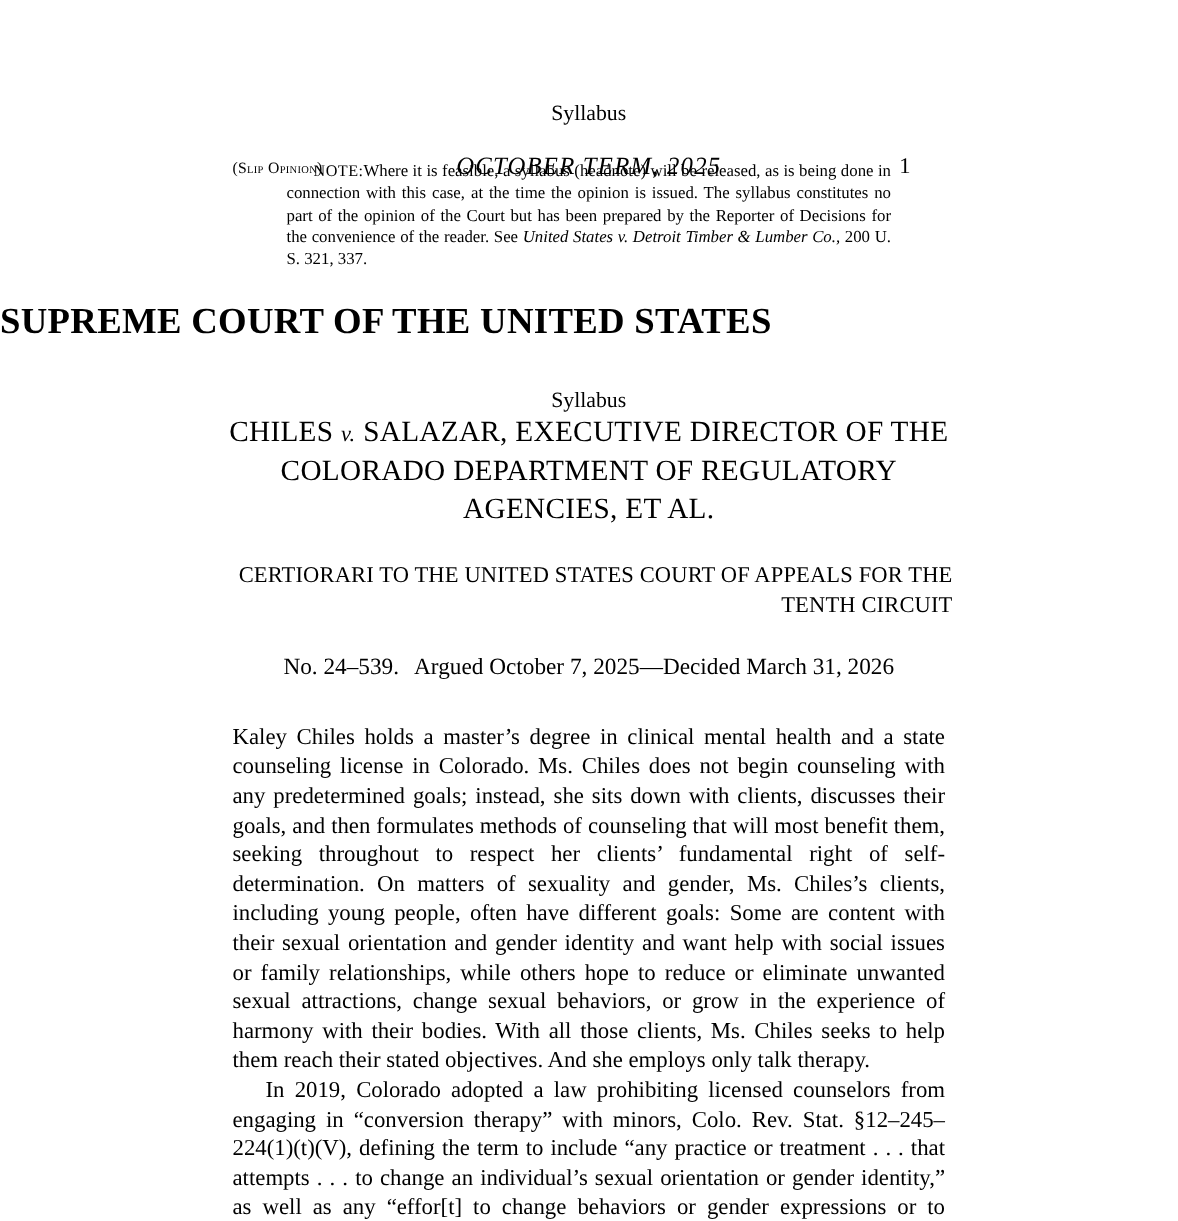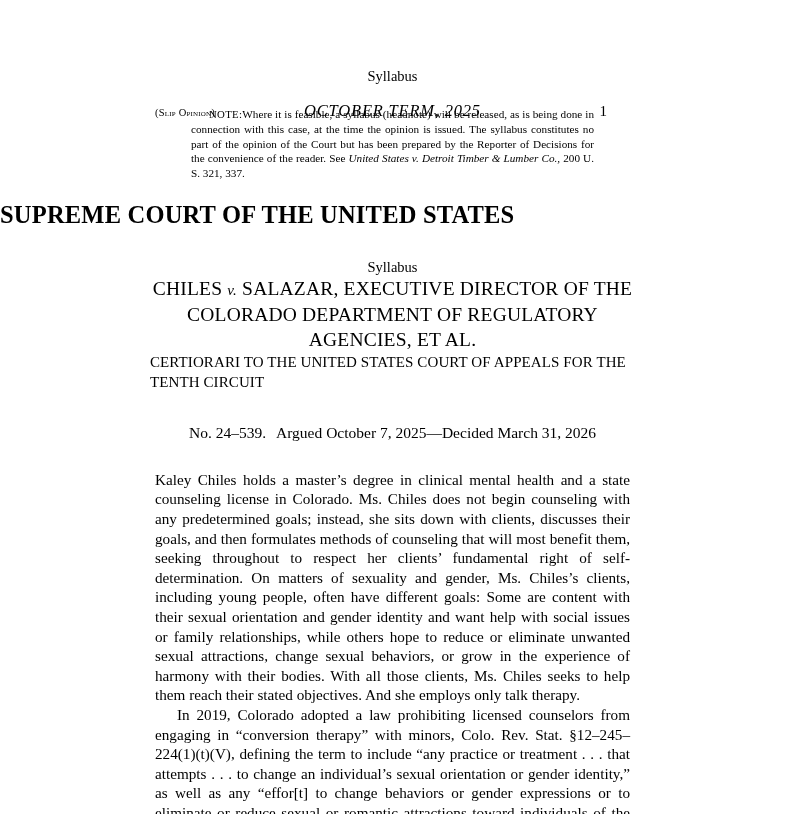--- a/index.html
+++ b/index.html
@@ -99,31 +99,32 @@
     letter-spacing: 0.2px;
     line-height: 1.32;
     font-variant: small-caps;
   }
   .case-title .vs {
     font-style: italic;
     font-variant: normal;
     font-size: 15px;
   }
   .cert-line {
-    text-align: left;
+    text-align: right;
     font-size: 15px;
+    margin-top: 22px;
     line-height: 1.32;
     letter-spacing: 0.1px;
     font-variant: small-caps;
     padding: 0 150px;
   }
   .docket-line {
     text-align: center;
     font-size: 15.5px;
-    margin-top: 31px;
+    margin-top: 21px;
   }
   .docket-line .gap {
     display: inline-block;
     width: 10px;
   }
   .body-text {
     margin: 28px 155px 0 155px;
     font-size: 15.2px;
     line-height: 1.29;
     text-align: justify;

